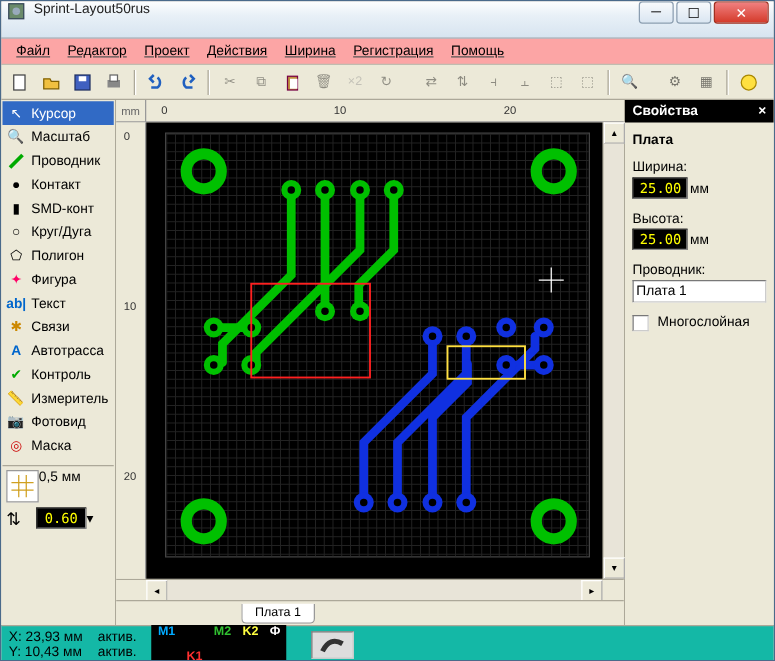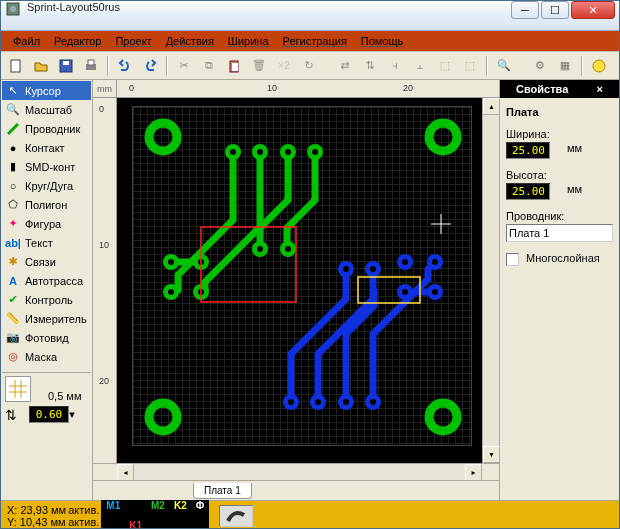--- a/index.html
+++ b/index.html
@@ -3,21 +3,21 @@
 <meta charset="utf-8">
 <style>
 *{box-sizing:border-box;margin:0;padding:0;font-family:Tahoma,sans-serif;font-size:11px;user-select:none}
 body{background:#d4d0c8;width:620px;height:529px;overflow:hidden;border:1px solid #4a6a8a}
 .titlebar{height:30px;background:linear-gradient(#fdfefe,#e8f0f7 40%,#d7e4f0);border-bottom:1px solid #a0b0c0;display:flex;align-items:flex-start;padding:0 4px}
 .titlebar .icon{width:16px;height:16px;margin-right:6px}
 .titlebar .txt{color:#222;flex:1}
 .winbtns{display:flex;gap:2px}
 .winbtn{width:28px;height:18px;border:1px solid #8a9db0;border-radius:3px;background:linear-gradient(#f8fafc,#dae6f2);display:flex;align-items:center;justify-content:center;font-family:Arial}
 .winbtn.close{background:linear-gradient(#f08080,#d43a2a);border-color:#a03020;color:#fff;width:44px}
-.menubar{height:21px;background:#c2410c;display:flex;align-items:center;padding:0 6px;gap:2px;border-bottom:1px solid #c0bcb0}
+.menubar{height:21px;background:#fca5a5;display:flex;align-items:center;padding:0 6px;gap:2px;border-bottom:1px solid #c0bcb0}
 .menubar span{padding:2px 6px;text-decoration:underline;text-decoration-color:#555;cursor:default}
 .toolbar{height:28px;background:#ece9d8;display:flex;align-items:center;padding:2px 4px;gap:3px;border-bottom:1px solid #aca899}
 .tb{width:22px;height:22px;display:flex;align-items:center;justify-content:center;border:1px solid transparent}
 .sep{width:2px;height:20px;border-left:1px solid #aca899;border-right:1px solid #fff;margin:0 2px}
 .sep2{width:8px}
 .main{display:flex;height:420px;background:#ece9d8}
 .toolbox{width:92px;background:#ece9d8;border-right:1px solid #aca899;padding:1px}
 .tool{height:19px;display:flex;align-items:center;gap:4px;padding:0 3px;cursor:default}
 .tool.sel{background:#316ac5;color:#fff}
 .tool .ti{width:16px;height:16px;display:flex;align-items:center;justify-content:center;flex-shrink:0}
@@ -33,29 +33,29 @@
 .canvas{flex:1;background:#000;position:relative;overflow:hidden}
 .pcb{position:absolute;left:15px;top:8px;width:340px;height:340px;border:1px solid #444}
 .grid{position:absolute;inset:0;background-image:linear-gradient(#222 1px,transparent 1px),linear-gradient(90deg,#222 1px,transparent 1px);background-size:7px 7px}
 .scroll-v{width:17px;background:#ece9d8;border-left:1px solid #aca899;display:flex;flex-direction:column}
 .scroll-h-row{height:17px;display:flex;background:#ece9d8;border-top:1px solid #aca899}
 .sbtn{width:17px;height:17px;background:#ece9d8;border:1px outset #fff;display:flex;align-items:center;justify-content:center;font-size:8px}
 .strack{flex:1;background:#e8e4d8}
 .tabs{height:20px;background:#ece9d8;display:flex;align-items:center;border-top:1px solid #aca899;padding-left:100px}
 .tab{padding:2px 10px;background:#fff;border:1px solid #999;border-top:none;border-radius:0 0 4px 4px;font-size:10px}
 .props{width:120px;background:#ece9d8;border-left:1px solid #aca899;padding:0}
-.props-hdr{background:#000;color:#fff;padding:3px 16px;font-weight:bold;display:flex;justify-content:space-between;align-items:center}
+.props-hdr{background:#000;color:#fff;padding:3px 6px;font-weight:bold;display:flex;justify-content:space-between;align-items:center}
 .props-body{padding:8px 6px}
 .props-title{font-weight:bold;margin-bottom:10px}
 .prow{margin-bottom:10px}
 .prow label{display:block;margin-bottom:2px}
-.pval{display:flex;gap:17px}
+.pval{display:flex;align-items:center;gap:2px}
 .numbox{background:#000;color:#ff0;font-family:monospace;padding:1px 4px;border:1px inset #888;width:44px;text-align:right}
 .txtbox{width:100%;border:1px inset #ccc;background:#fff;padding:2px;font-size:11px}
-.statusbar{height:30px;background:#eab308;border-top:1px solid #aca899;display:flex;align-items:center;padding:2px 6px;gap:2px;font-size:10px}
+.statusbar{height:30px;background:#14b8a6;border-top:1px solid #aca899;display:flex;align-items:center;padding:2px 6px;gap:12px;font-size:10px}
 .coords{line-height:12px}
 .layers{display:flex;gap:1px;background:#000;padding:1px}
 .layer{padding:16px 4px;color:#888;font-size:10px;font-weight:bold}
 svg{display:block}
 .rmark{position:absolute;top:3px;font-size:9px}
 .rvmark{position:absolute;left:6px;font-size:9px}
 .cb{width:13px;height:13px;border:1px inset #ccc;background:#fff;display:inline-block;vertical-align:middle}
 </style>
 </head>
 <body>
@@ -213,21 +213,21 @@
       </div>
     <div class="tool">
         <span class="ti">📷</span>
         <span>Фотовид</span>
       </div>
     <div class="tool">
         <span class="ti" style="color:#c00">◎</span>
         <span>Маска</span>
       </div>
     <div class="gridctl">
-      <div style="display:flex;align-items:flex-end;gap:17px;margin-bottom:4px">
+      <div style="display:flex;align-items:flex-start;gap:0;margin-bottom:4px">
         <span class="gridbtn">
             <svg width="18" height="18">
               <g stroke="#d0a020">
                 <path d="M0 6h18M0 12h18M6 0v18M12 0v18"></path>
               </g>
             </svg>
           </span>
         <span>0,5 мм</span>
       </div>
       <div style="display:flex;align-items:center">

